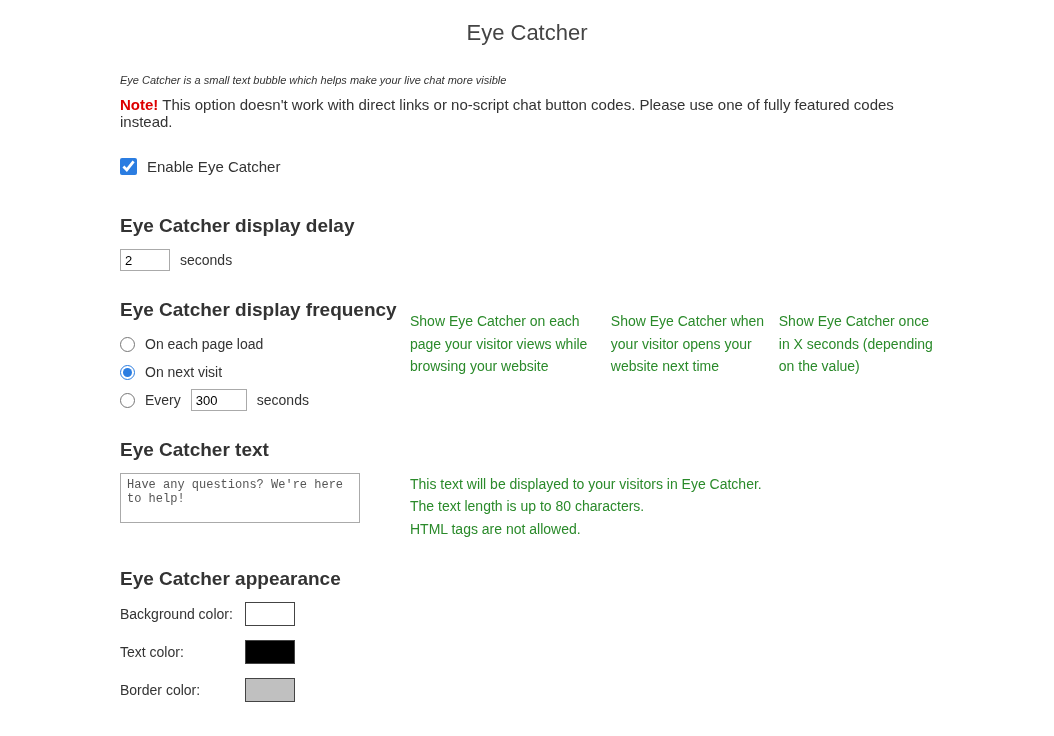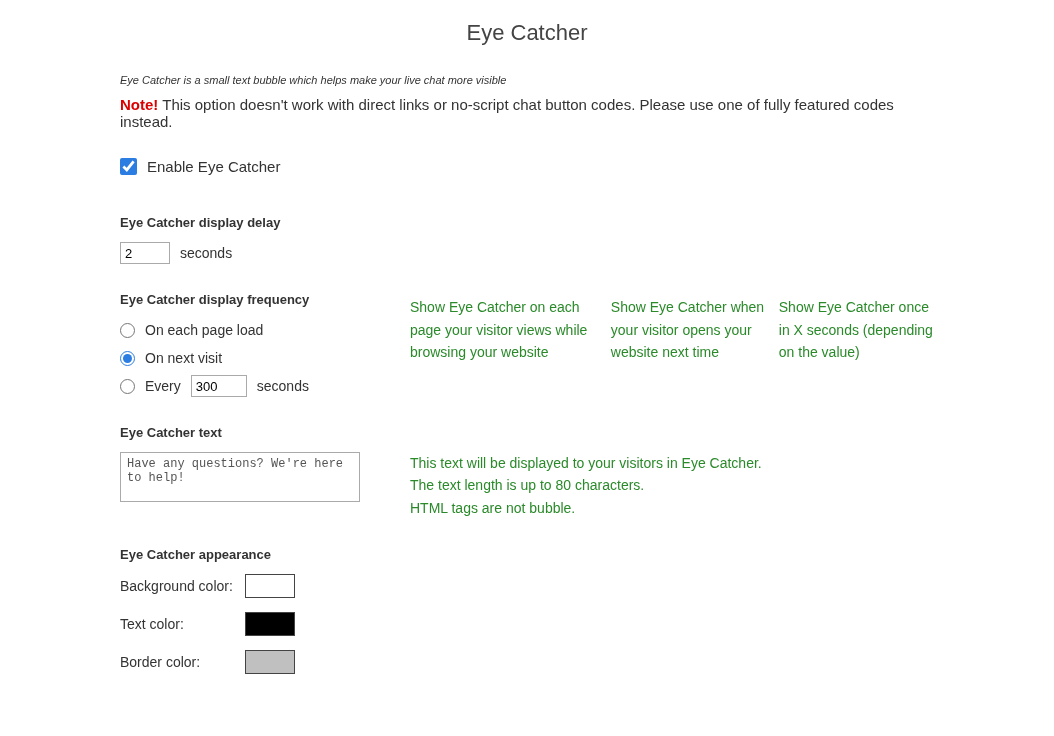--- a/index.html
+++ b/index.html
@@ -46,21 +46,21 @@
       font-size: 15px;
     }
     .checkbox-row input[type="checkbox"] {
       width: 17px;
       height: 17px;
       accent-color: #2b7de1;
       cursor: pointer;
     }
     .section-heading {
       font-weight: bold;
-      font-size: 13px;
+      font-size: 19px;
       margin-bottom: 12px;
     }
     .two-col {
       display: flex;
       align-items: flex-start;
       margin-bottom: 28px;
       gap: 20px;
     }
     .left-col {
       width: 270px;
@@ -199,21 +199,21 @@
   </div>
 
   <div class="section-heading">Eye Catcher text</div>
   <div class="two-col">
     <div class="left-col">
       <textarea style="">Have any questions? We're here to help!</textarea>
     </div>
     <div class="right-col hint">
       <span>This text will be displayed to your visitors in Eye Catcher.</span><br>
       <span>The text length is up to 80 characters.</span><br>
-      <span>HTML tags are not bubble.</span>
+      <span>HTML tags are not allowed.</span>
     </div>
   </div>
 
   <div class="section-heading">Eye Catcher appearance</div>
   <div class="color-row">
     <span class="color-label">Background color:</span>
     <div class="swatch" style="background:#ffffff"></div>
   </div>
   <div class="color-row">
     <span class="color-label">Text color:</span>

